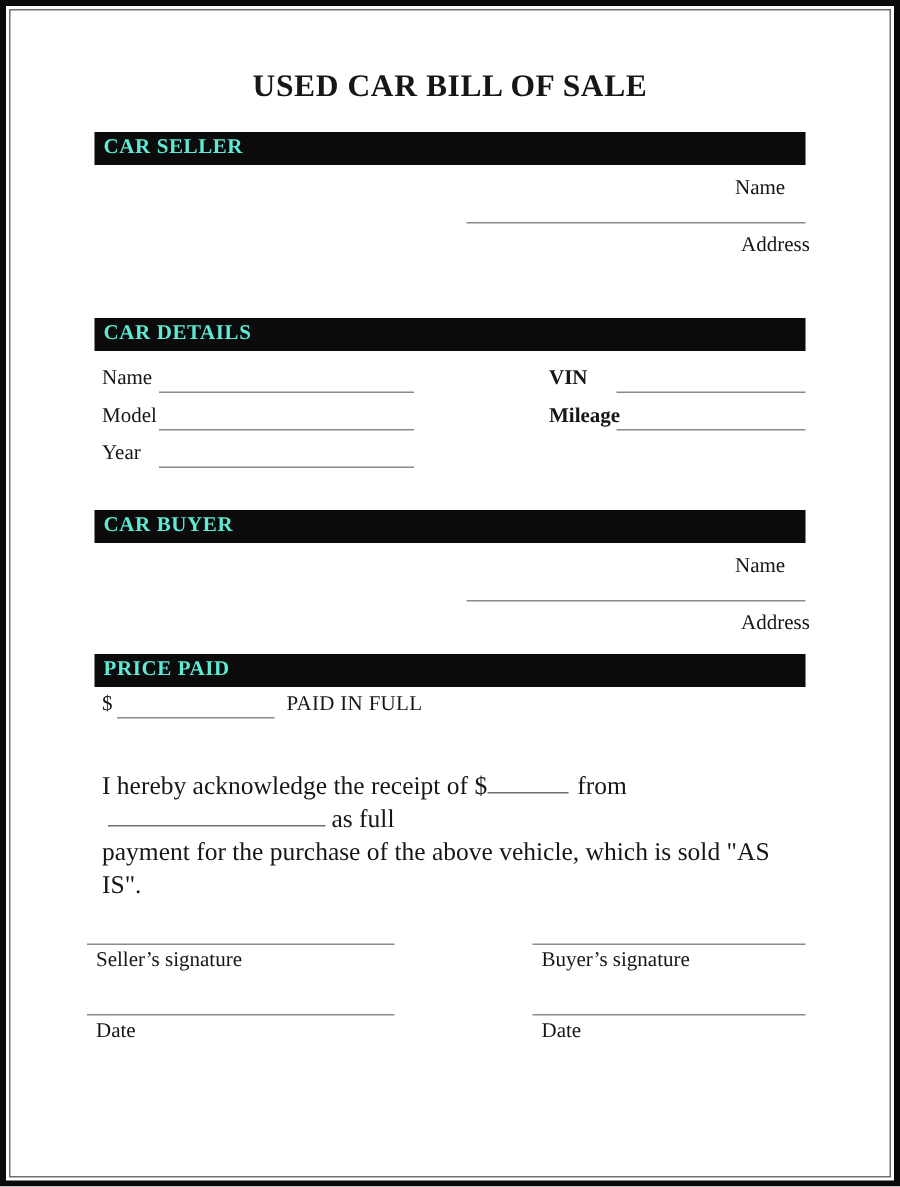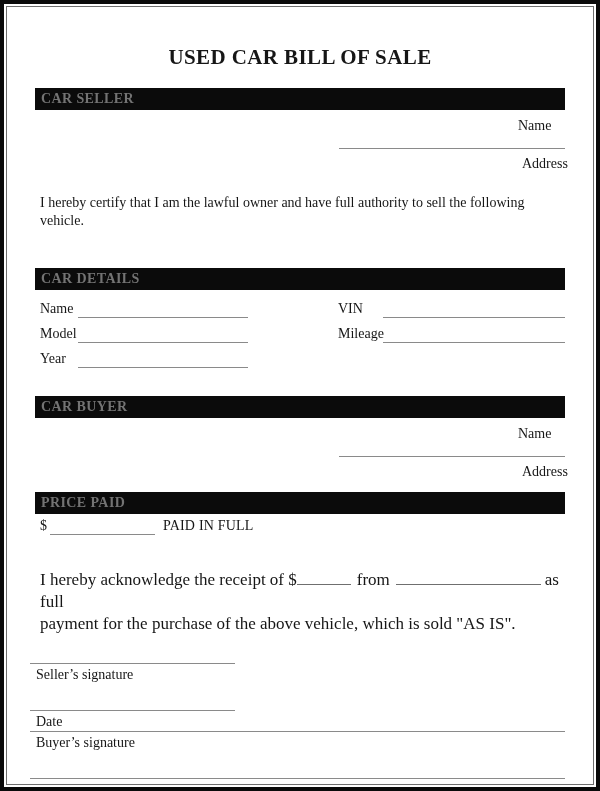--- a/index.html
+++ b/index.html
@@ -12,34 +12,34 @@
   }
   .page {
     width: 600px; height: 791px;
     border: 4px solid #0a0a0a;
     padding: 2px;
     background: #ffffff;
   }
   .inner {
     width: 100%; height: 100%;
     border: 1px solid #6e6e6e;
-    padding: 0 28px;
+    padding: 0 56px;
     overflow: hidden;
   }
   .title {
     margin: 38px 0 0;
     text-align: center;
     font-size: 21px;
     line-height: 25px;
     font-weight: bold;
     letter-spacing: 0.4px;
   }
   .bar {
     height: 22px; line-height: 22px;
-    background: #0b0b0b; color: #737373;
+    background: #0b0b0b; color: #5eead4;
     font-weight: bold; font-size: 14px;
     padding-left: 6px;
     letter-spacing: 0.4px;
   }
   .bar.seller  { margin-top: 18px; }
   .bar.details { margin-top: 38px; }
   .bar.buyer   { margin-top: 28px; }
   .bar.price   { margin-top: 10px; }
 
   .row { display: flex; align-items: flex-end; font-size: 14px; line-height: 18px; flex-direction: column; }
@@ -50,21 +50,21 @@
   .fld-name .lbl { width: 52px; }
   .fld-name .line { width: 226px; }
   .fld-addr { margin-top: 6px; }
   .fld-addr .lbl { width: 48px; }
   .fld-addr .line { flex: 1; }
 
   .cert { font-size: 14px; line-height: 18px; margin: 20px 0 0; padding-left: 5px; }
 
   .dgrid { display: flex; margin-top: 8px; }
   .dcol-left { width: 298px; flex: none; }
-  .dcol-right { flex: 1; }
+  .dcol-right { flex: 1; font-weight: bold; }
   .drow { display: flex; align-items: flex-end; height: 20px; margin-top: 5px; font-size: 14px; line-height: 18px; }
   .drow:first-child { margin-top: 0; }
   .dcol-left .lbl { width: 43px; }
   .dcol-left .line { width: 170px; }
   .dcol-right .lbl { width: 50px; }
   .dcol-right .line { flex: 1; }
 
   .price-row { display: flex; align-items: flex-end; font-size: 14px; line-height: 18px; margin-top: 3px; }
   .price-row .cur { padding-left: 5px; }
   .price-row .line { width: 105px; margin-left: 3px; }
@@ -72,21 +72,21 @@
 
   .ack { margin: 34px 0 0; padding-left: 5px; font-size: 17px; line-height: 22px; }
   .ack .blank {
     display: inline-block;
     border-bottom: 1px solid #6f6f6f;
     height: 14px; vertical-align: baseline;
   }
   .ack .b1 { width: 54px; margin-right: 4px; }
   .ack .b2 { width: 145px; margin: 0 4px; }
 
-  .sig { display: flex; margin: 28px 0 12px -5px; flex-direction: column; }
+  .sig { display: flex; margin: 28px 0 12px -5px; }
   .sig-col1 { width: 205px; flex: none; margin-right: 92px; }
   .sig-col2 { flex: 1; }
   .sig-line { border-top: 1px solid #8a8a8a; height: 0; }
   .sig-line.date { margin-top: 26px; }
   .sig-lbl { font-size: 14px; line-height: 18px; padding: 2px 0 0 6px; }
 </style>
 </head>
 <body>
 
 <div class="page">
@@ -97,21 +97,20 @@
     <div class="bar seller">CAR SELLER</div>
     <div class="row fld-name">
       <span class="lbl">Name</span>
       <span class="line"></span>
     </div>
     <div class="row fld-addr">
       <span class="lbl">Address</span>
       <span class="line"></span>
     </div>
 
-    <p class="cert">I hereby certify that I am the lawful owner and have full authority to sell the following vehicle.</p>
 
     <div class="bar details">CAR DETAILS</div>
     <div class="dgrid">
       <div class="dcol-left">
         <div class="drow">
           <span class="lbl">Name</span>
           <span class="line"></span>
         </div>
         <div class="drow">
           <span class="lbl">Model</span>

